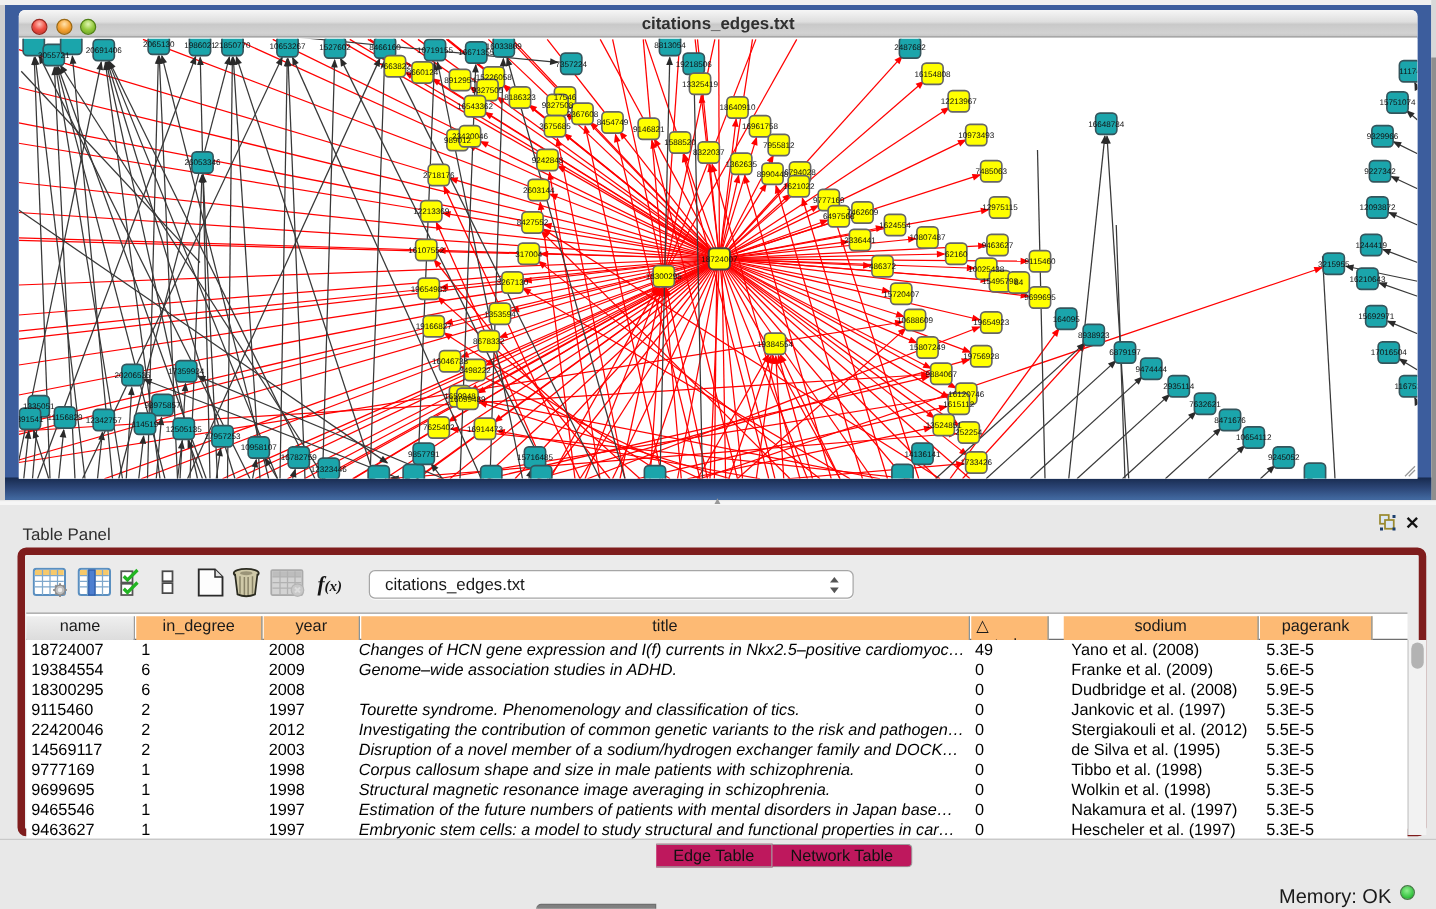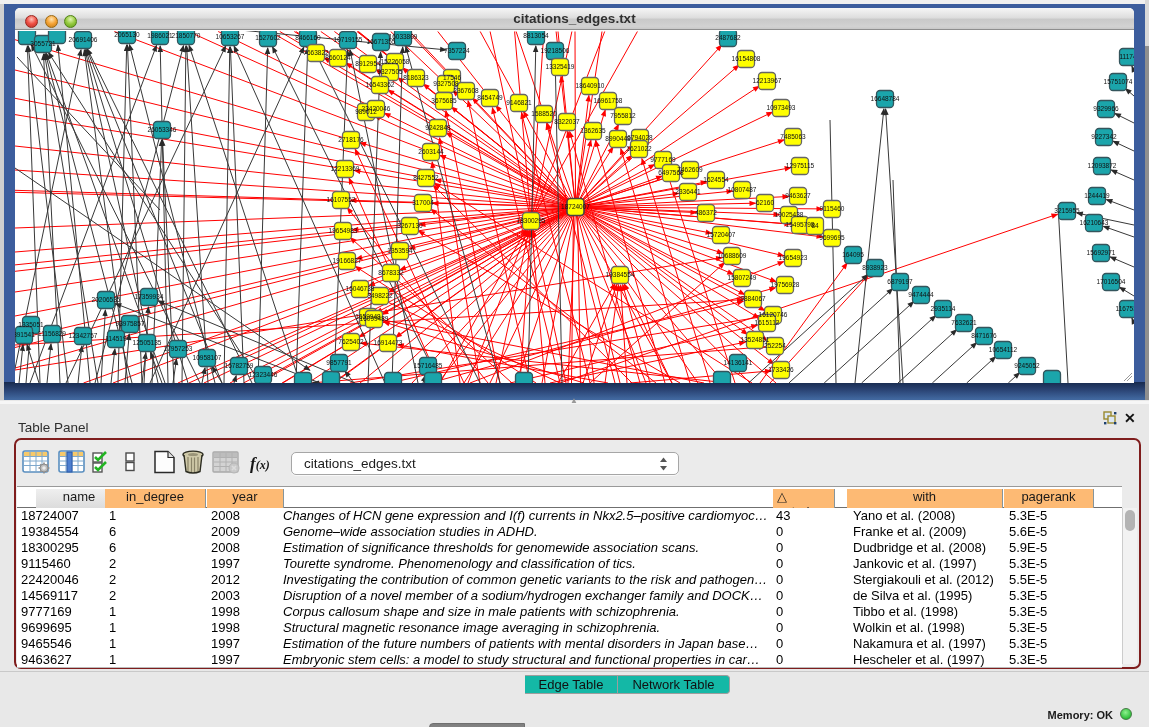--- a/index.html
+++ b/index.html
@@ -14,44 +14,44 @@
 .tl { position:absolute; top:7px; width:13px; height:13px; border-radius:50%; }
 #tl1 { left:10px; background:radial-gradient(circle at 50% 30%, #ffc0b8 0%, #ef4e43 50%, #b33229 100%); border:0.5px solid #9a2720; }
 #tl2 { left:30px; background:radial-gradient(circle at 50% 30%, #ffe3ae 0%, #f5a233 50%, #bf7a18 100%); border:0.5px solid #9a6812; }
 #tl3 { left:49px; background:radial-gradient(circle at 50% 30%, #e0f5b2 0%, #94c93d 50%, #619d1d 100%); border:0.5px solid #4f8015; }
 #graph { position:absolute; left:0; top:23px; width:1119px; height:352px; background:#ffffff; }
 #navy { position:absolute; left:4px; top:382px; width:1141px; height:19px; background:linear-gradient(#172a4e 0%, #2c4677 45%, #41689f 90%, #45699f 100%); }
 #panel { position:absolute; left:0; top:400px; width:1149px; height:327px; background:#e8e8e8; }
 #panel .lightline { position:absolute; left:0; top:1px; width:1149px; height:3px; background:#f6f6f6; }
 #ptitle { position:absolute; left:18px; top:10px; font-size:13.5px; color:#2e2e2e;margin-top:10px; }
 #grip { position:absolute; left:570px; top:-4px; color:#999; font-size:8px; }
-#box { position:absolute; left:14px; top:38px; width:1127px; height:231px; background:#ebebeb; border:2px solid #7f1d1d; border-radius:7px; }
+#box { position:absolute; left:14px; top:38px; width:1127px; height:231px; background:#ebebeb; border:6px solid #7f1d1d; border-radius:7px; }
 #dd { position:absolute; left:275px; top:12px; width:388px; height:23px; background:#ffffff; border:1px solid #a6a6a6; border-radius:5px; box-shadow:0 1px 0 rgba(255,255,255,.7); }
 #dd .txt { position:absolute; left:12px; top:3px; font-size:13.5px; color:#1a1a1a; }
 #table { position:absolute; left:1px; top:46px; width:1105px; height:220px; }
 #thead { position:relative; height:22px; font-size:13px; color:#1a1a1a; background:#fff; border-top:1px solid #999; border-bottom:1px solid #6f6f6f; }
 #thead span { position:absolute; top:2px; text-align:center; border-right:1px solid #86959c; height:19px; background:#fdba74; }
-#thead span.gray { background:linear-gradient(#efefef,#dcdcdc); border-right:1px solid #9b9b9b;margin-left:19px; }
+#thead span.gray { background:linear-gradient(#efefef,#dcdcdc); border-right:1px solid #9b9b9b; }
 #tbody { position:relative; background:#fff; height:160px; font-size:13px; color:#000; border-bottom:1px solid #bbb; }
 .tr { position:relative; height:16px; line-height:16px; white-space:nowrap; }
 .tr span { position:absolute; overflow:hidden; }
 .c0 { left:4px;  width:84px; }
 .c1 { left:92px; width:100px; }
 .c2 { left:194px; width:80px; }
 .c3 { left:266px; width:484px;font-style:italic; }
 .c4 { left:759px; width:70px; }
 .c5 { left:836px; width:150px; }
 .c6 { left:992px; width:95px; }
 #vsb { position:absolute; left:1106px; top:68px; width:15px; height:156px; background:#f2f2f2; border-left:1px solid #ccc; }
 #vsb .thumb { position:absolute; left:2px; top:2px; width:10px; height:21px; background:#b3b3b3; border-radius:5px; }
 #tabs { position:absolute; left:429px; top:275px; height:19px; font-size:13px; }
-#tabs span { display:inline-block; float:left; height:19px; line-height:18px; padding:0 14px; background:#14b8a6; border:1px solid #9d9d9d; border-left:none; color:#111; }
+#tabs span { display:inline-block; float:left; height:19px; line-height:18px; padding:0 14px; background:#be185d; border:1px solid #9d9d9d; border-left:none; color:#111; }
 #tabs span.sel { background:linear-gradient(#7f7f7f,#909090); color:#f5f5f5; border:1px solid #6f6f6f; border-radius:4px 0 0 4px;margin-top:48px; }
 #tabs span.last { border-radius:0 4px 4px 0; }
-#mem { position:absolute; right:36px; top:309px; font-size:11px; color:#1a1a1a;font-weight:bold; }
+#mem { position:absolute; right:36px; top:309px; font-size:16px; color:#1a1a1a; }
 #memdot { position:absolute; right:17px; top:308px; width:12px; height:12px; border-radius:50%; background:radial-gradient(circle at 45% 35%, #8ef08e, #2fbf3a 70%, #1d8f28); border:1px solid #457a45; }
 #pline { position:absolute; left:0; top:271px; width:1149px; height:1px; background:#c9c9c9; }
 #flicon { position:absolute; left:1103px; top:11px; width:14px; height:14px; }
 #xicon { position:absolute; left:1124px; top:10px; font-size:14px; font-weight:bold; color:#111; }
 </style></head>
 <body>
 <div id="stage">
   <div id="desktop"></div>
   <div id="lstrip"></div>
   <div id="blue"></div>
@@ -721,48 +721,48 @@
         <svg width="9" height="14" viewBox="0 0 9 14" style="position:absolute;right:10px;top:4px">
             <path d="M4.5 0.5 L8 5 H1 Z" fill="#555"></path>
             <path d="M4.5 13.5 L8 9 H1 Z" fill="#555"></path>
           </svg>
       </div>
       <div id="table">
         <div id="thead">
           <span class="gray" style="left:0;width:87px">name</span>
           <span style="left:88px;width:101px">in_degree</span>
           <span style="left:190px;width:77px">year</span>
+          <span style="left:268px;width:487px">title</span>
           <span style="left:756px;width:62px;text-align:left;padding-left:4px">△ out_de…</span>
-          <span style="left:830px;width:156px">with</span>
+          <span style="left:830px;width:156px">sodium</span>
           <span style="left:987px;width:90px">pagerank</span>
         </div>
         <div id="tbody">
 <div class="tr">
               <span class="c0">18724007</span>
               <span class="c1">1</span>
               <span class="c2">2008</span>
               <span class="c3">Changes of HCN gene expression and I(f) currents in Nkx2.5–positive cardiomyoc…</span>
-              <span class="c4">43</span>
+              <span class="c4">49</span>
               <span class="c5">Yano et al. (2008)</span>
               <span class="c6">5.3E-5</span>
             </div>
 <div class="tr">
               <span class="c0">19384554</span>
               <span class="c1">6</span>
               <span class="c2">2009</span>
               <span class="c3">Genome–wide association studies in ADHD.</span>
               <span class="c4">0</span>
               <span class="c5">Franke et al. (2009)</span>
               <span class="c6">5.6E-5</span>
             </div>
 <div class="tr">
               <span class="c0">18300295</span>
               <span class="c1">6</span>
               <span class="c2">2008</span>
-              <span class="c3">Estimation of significance thresholds for genomewide association scans.</span>
               <span class="c4">0</span>
               <span class="c5">Dudbridge et al. (2008)</span>
               <span class="c6">5.9E-5</span>
             </div>
 <div class="tr">
               <span class="c0">9115460</span>
               <span class="c1">2</span>
               <span class="c2">1997</span>
               <span class="c3">Tourette syndrome. Phenomenology and classification of tics.</span>
               <span class="c4">0</span>

